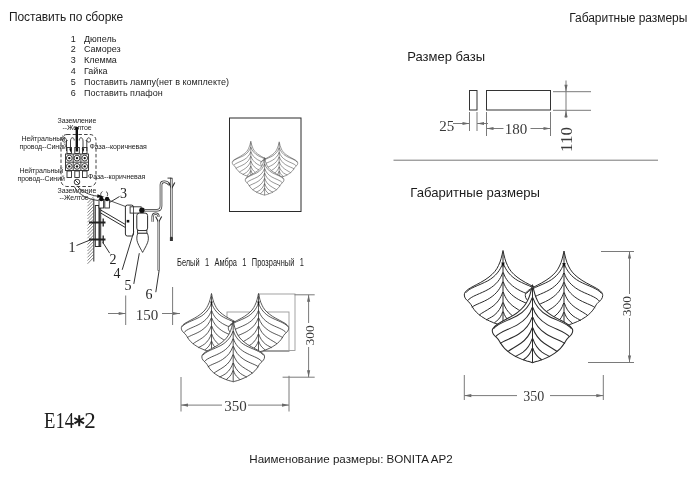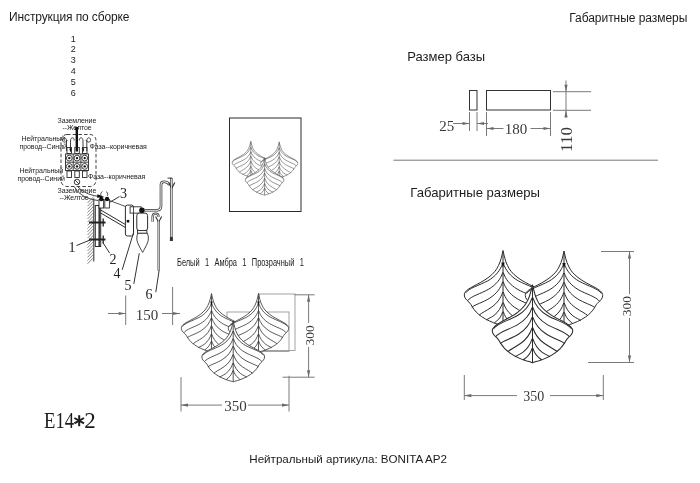--- a/index.html
+++ b/index.html
@@ -5,40 +5,41 @@
 html,body{margin:0;padding:0;background:#fff;}
 #page{position:relative;width:700px;height:483px;background:#fff;overflow:hidden;
  font-family:"Liberation Sans",sans-serif;color:#1c1c1c;}
 .t{position:absolute;white-space:nowrap;line-height:1;}
 svg{position:absolute;left:0;top:0;}
 </style>
 </head>
 <body>
 <div id="page">
 
-<div class="t" style="left:9px;top:10.6px;font-size:12px;letter-spacing:-0.12px;">Инструкция по сборке</div>
+<div class="t" style="left:9px;top:10.6px;font-size:12px;letter-spacing:-0.12px;">Поставить по сборке</div>
 <div class="t" style="left:569.3px;top:11.7px;font-size:12px;letter-spacing:-0.05px;">Габаритные размеры</div>
 <div class="t" style="left:407.3px;top:50px;font-size:13px;">Размер базы</div>
 <div class="t" style="left:410.3px;top:185.6px;font-size:13.1px;">Габаритные размеры</div>
 
 <div class="t" style="left:70.8px;top:33.6px;font-size:9px;line-height:10.8px;">1<br>2<br>3<br>4<br>5<br>6</div>
+<div class="t" style="left:84px;top:33.6px;font-size:9px;line-height:10.8px;">Дюпель<br>Саморез<br>Клемма<br>Гайка<br>Поставить лампу(нет в комплекте)<br>Поставить плафон</div>
 
 <div class="t" style="left:57.5px;top:116.6px;font-size:7px;letter-spacing:-0.08px;line-height:7.6px;">Заземление<br><span style="margin-left:5px;">--Желтое</span></div>
 <div class="t" style="left:21.5px;top:135.2px;font-size:7px;letter-spacing:-0.08px;line-height:7.6px;">Нейтральный<br><span style="margin-left:-2px;">провод--Синий</span></div>
 <div class="t" style="left:89.5px;top:143px;font-size:7px;letter-spacing:-0.08px;">Фаза--коричневая</div>
 <div class="t" style="left:19.5px;top:167.2px;font-size:7px;letter-spacing:-0.08px;line-height:7.6px;">Нейтральный<br><span style="margin-left:-2px;">провод--Синий</span></div>
 <div class="t" style="left:88px;top:173.2px;font-size:7px;letter-spacing:-0.08px;">Фаза--коричневая</div>
 <div class="t" style="left:57.5px;top:186.8px;font-size:7px;letter-spacing:-0.08px;line-height:7.6px;">Заземление<br><span style="margin-left:2px;">--Желтое</span></div>
 
 <div class="t" style="left:177px;top:257.6px;font-size:10.2px;word-spacing:4.5px;transform:scaleX(0.73);transform-origin:left top;white-space:pre;">Белый 1 Амбра 1 Прозрачный 1</div>
 
 <div class="t" style="left:44.2px;top:408.9px;font-size:23px;font-family:'Liberation Serif',serif;transform:scaleX(0.81);transform-origin:left top;">E14</div>
 <div class="t" style="left:84.3px;top:408.9px;font-size:23px;font-family:'Liberation Serif',serif;">2</div>
 
-<div class="t" style="left:249.3px;top:452.6px;font-size:11.6px;">Нейтральный артикула: BONITA AP2</div>
+<div class="t" style="left:249.3px;top:452.6px;font-size:11.6px;">Наименование размеры: BONITA AP2</div>
 
 <svg width="700" height="483" viewBox="0 0 700 483">
 <defs>
 <g id="leaf" stroke="#2b2b2b" stroke-width="1" fill="none">
 <path fill="#fff" d="M0,0 C-1.2,5.5 -2.2,10.5 -4.5,15 C-6.5,19.5 -9.5,23 -14,26.5 C-19,30.5 -25.5,33.5 -31,36.5 C-35.5,39 -38.7,41 -38.7,44.5 C-38.7,47.5 -36.5,49.5 -34.2,51.4 C-32.5,53 -31.8,54.5 -30.6,56.5 C-28.5,60.2 -25.5,63.2 -21.5,66 C-16.5,69.5 -10.5,72 -5.5,73.6 C-2.5,74.4 -1,74.8 0,75.2 C1,74.8 2.5,74.4 5.5,73.6 C10.5,72 16.5,69.5 21.5,66 C25.5,63.2 28.5,60.2 30.6,56.5 C31.8,54.5 32.5,53 34.2,51.4 C36.5,49.5 38.7,47.5 38.7,44.5 C38.7,41 35.5,39 31,36.5 C25.5,33.5 19,30.5 14,26.5 C9.5,23 6.5,19.5 4.5,15 C2.2,10.5 1.2,5.5 0,0 Z"></path>
 <path d="M0,3 L0,75"></path>
 <path d="M-0.3,12.6 C-2.4,19.5 -7.5,26 -15.2,30.3 C-24,35 -34,37.5 -37.5,42.5"></path>
 <path d="M-0.3,22 C-2.4,28.8 -7,34.3 -14.2,38.6 C-22,43.2 -32,45.5 -35.5,50.3"></path>
 <path d="M-0.3,31.3 C-2.4,37.8 -6.5,43.3 -13.2,47.6 C-20,52 -28,54 -31.2,56.8"></path>
 <path d="M-0.3,41.6 C-2.2,47.4 -5.4,52.4 -11.2,56.5 C-17,60.5 -21.5,62.5 -23.8,64.6"></path>

